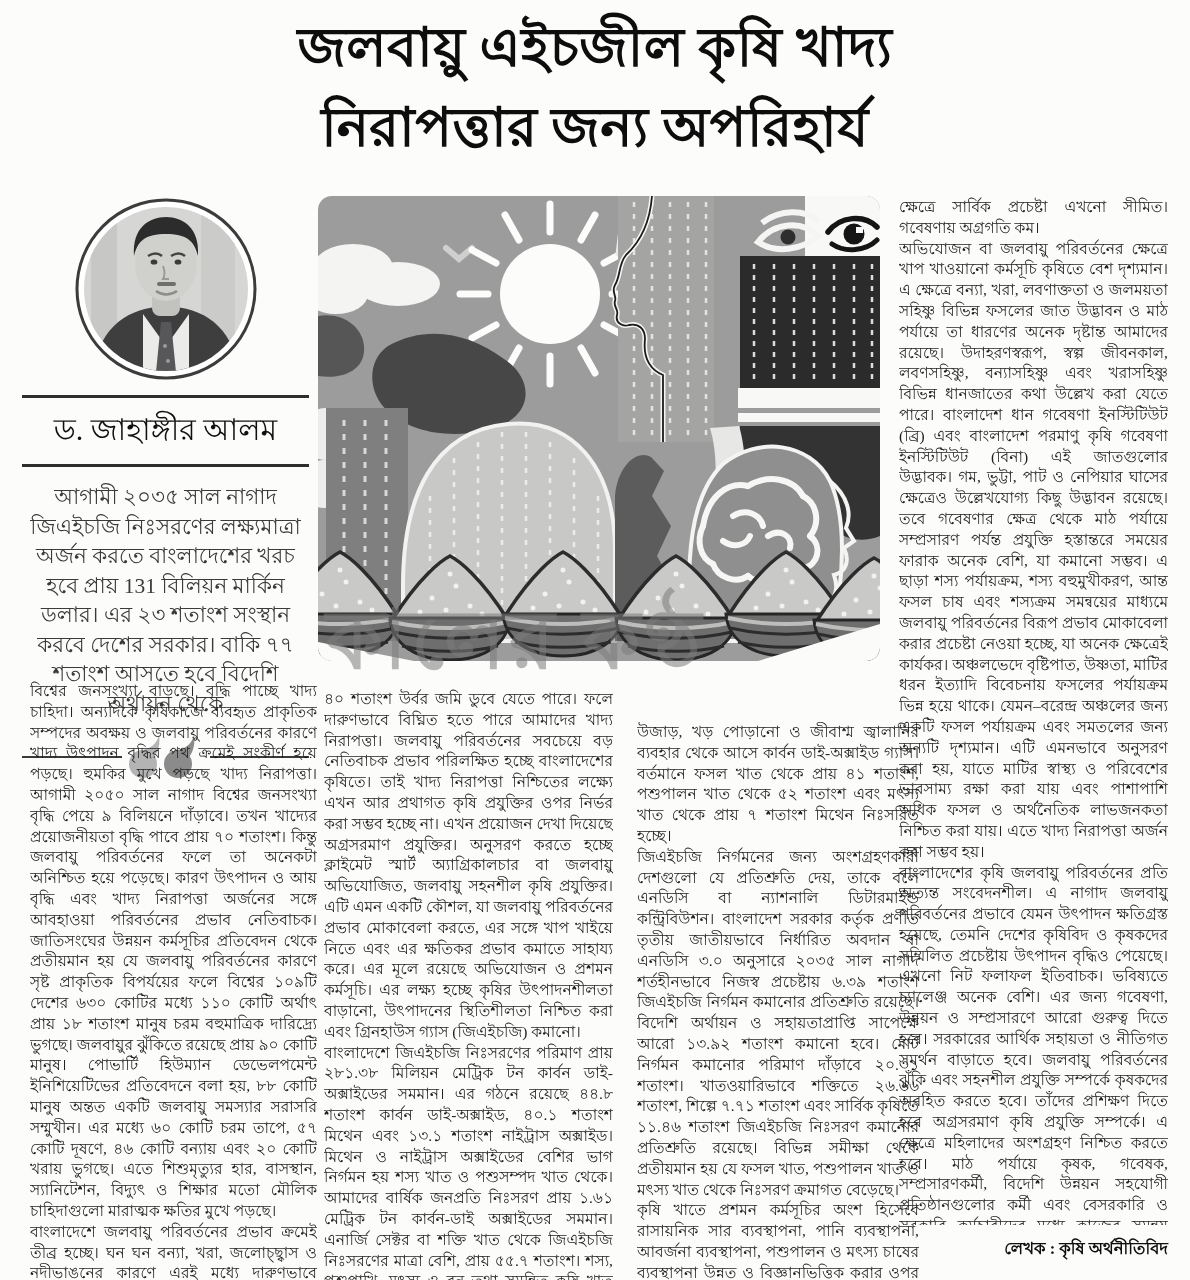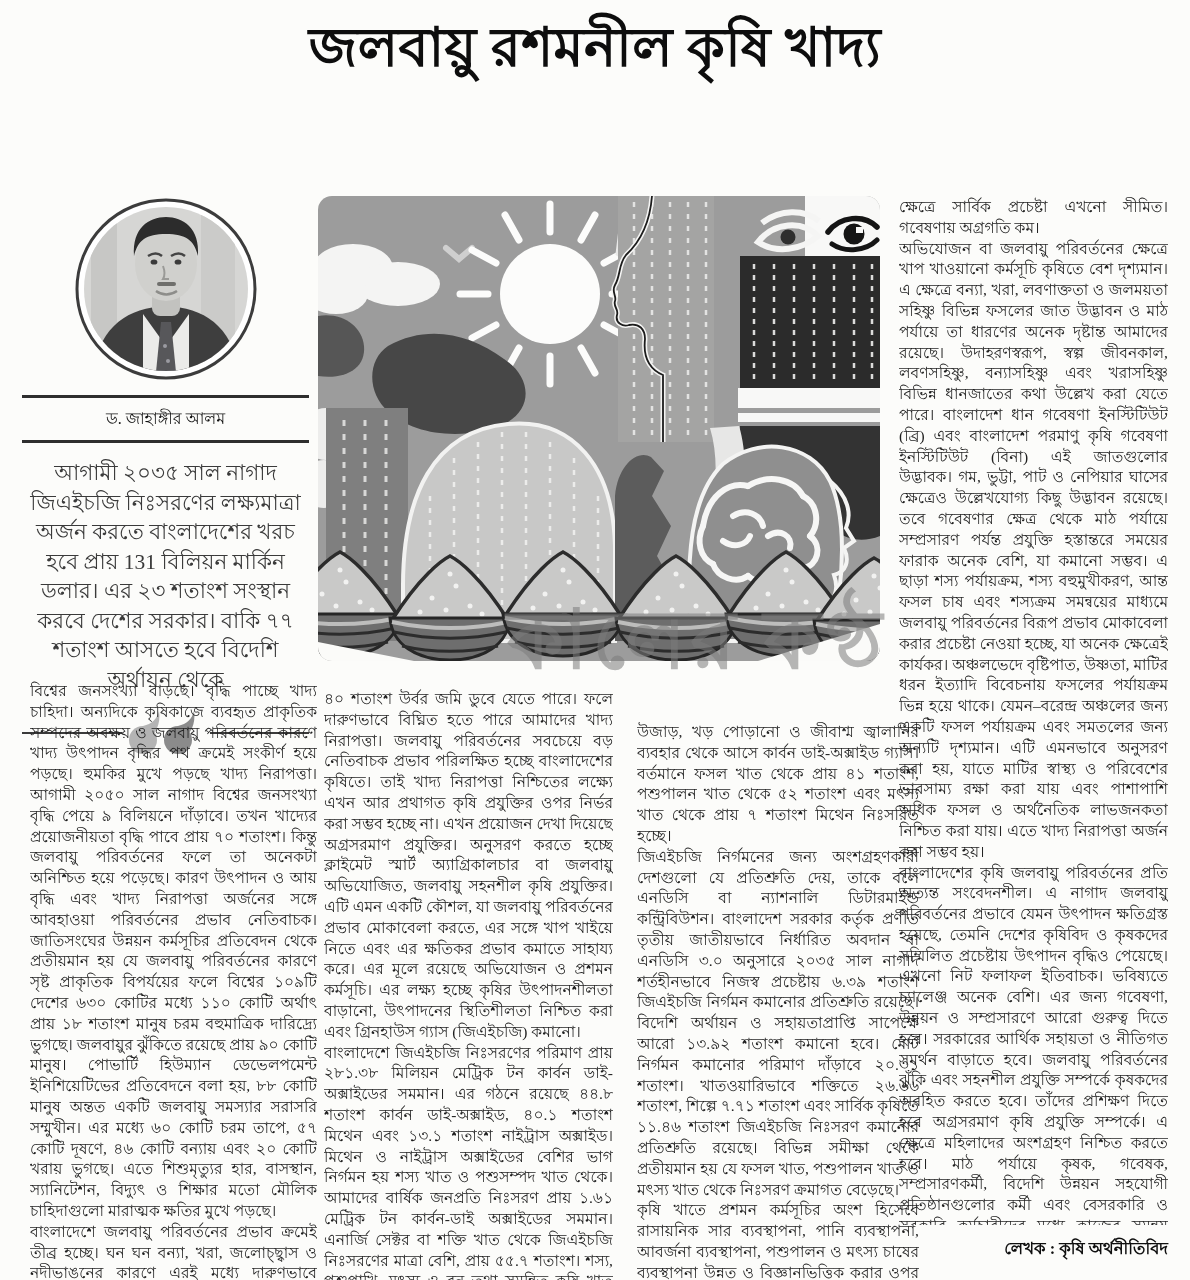--- a/index.html
+++ b/index.html
@@ -12,37 +12,37 @@
   .headline{
     position:absolute; top:8px; left:0; right:0; text-align:center;
     font-weight:bold; font-size:54px; line-height:80px; color:#0d0d0d;
     letter-spacing:0.5px;
   }
   
   .left-rail{position:absolute; left:22px; top:196px; width:287px;}
   .photo-wrap{width:186px; height:186px; margin:0 auto; display:block;}
   .rule{height:0; border-top:3px solid #2e2e2e; margin-top:13px;}
   .byline{
-    text-align:center; font-size:16px; color:#101010; padding:8px 0 5px;
+    text-align:center; font-size:30px; color:#101010; padding:8px 0 5px;
   }
   .pullquote{
     margin-top:16px; text-align:center; font-size:21.5px; line-height:29.5px;
     color:#3a3a3a;
   }
   .quote-divider{display:flex; align-items:center; gap:4px; margin-top:15px; height:46px;}
   .qline{flex:1; height:0; border-top:2.5px solid #3a3a3a;}
   
   .illustration{
     position:absolute; left:318px; top:196px; width:562px; height:465px; margin:0;
     z-index:1;
   }
   
   .watermark{
     position:absolute; left:326px; top:600px; width:560px; z-index:4;
-    text-align:right; font-weight:bold; font-size:82px; line-height:1;
+    text-align:left; font-weight:bold; font-size:82px; line-height:1;
     color:#7c7c7c; opacity:.55; white-space:nowrap; pointer-events:none;
     letter-spacing:4px;
   }
   
   .col{
     position:absolute; font-size:15.5px; line-height:20.8px; color:#1e1e1e;
     text-align:justify; z-index:2;
   }
   .col p{margin:0;font-family:Liberation Serif, serif;}
   .col1{left:30px;  top:681px; width:287px; height:599px; overflow:hidden;}
@@ -53,21 +53,22 @@
   .credit{
     margin-top:14px; text-align:right; font-weight:bold; font-size:16.5px; color:#0f0f0f;
   }
 </style>
 </head>
 <body>
 
 <div class="page">
 
   <header class="headline">
-    <div>জলবায়ু রশমনীল কৃষি খাদ্য</div>
+    <div>জলবায়ু এইচজীল কৃষি খাদ্য</div>
+    <div>নিরাপত্তার জন্য অপরিহার্য</div>
   </header>
 
   <aside class="left-rail">
     <div class="photo-wrap">
       <svg viewBox="0 0 186 186" width="186" height="186">
         <defs>
             <clipPath id="pclip">
               <circle cx="93" cy="93" r="82"></circle>
             </clipPath>
           </defs>

